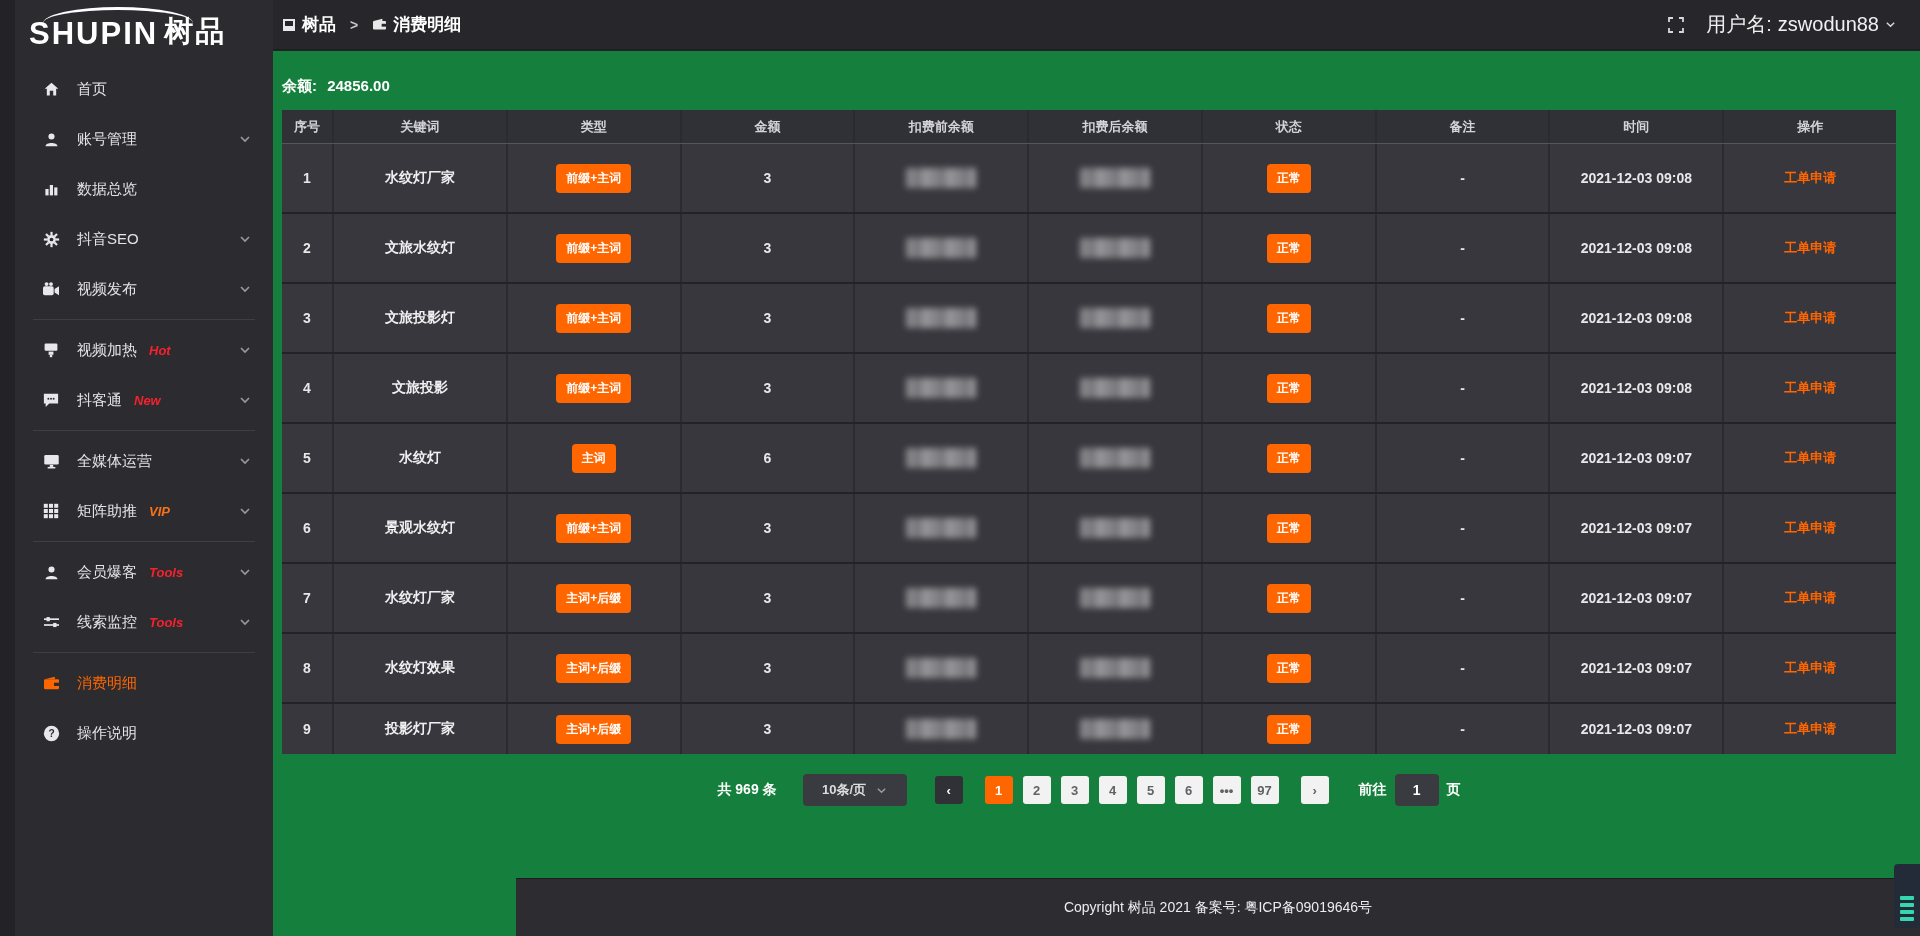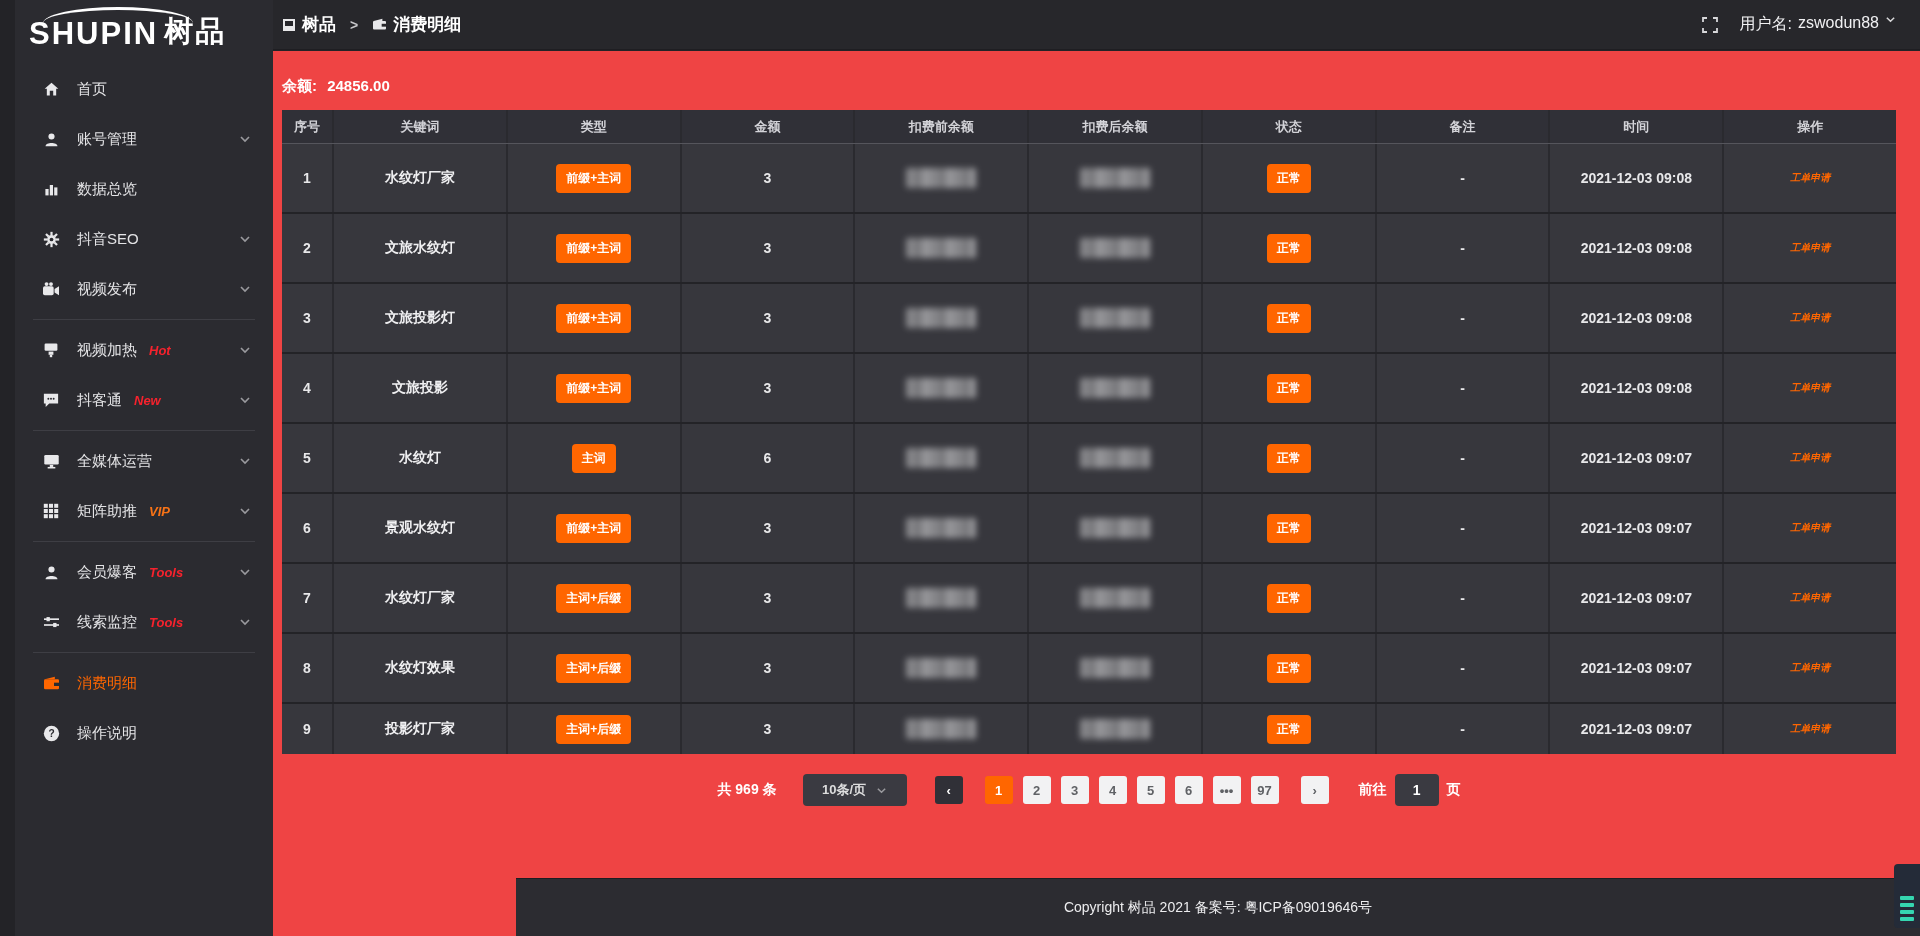--- a/index.html
+++ b/index.html
@@ -38,23 +38,23 @@
   
   .topbar {
     position:absolute; left:258px; right:0; top:0; height:50px;
     background:#27272b; display:flex; align-items:center; padding:0 24px;
     border-bottom:1px solid #1e1e22;
   }
   .crumb { display:flex; align-items:center; gap:8px; font-size:17px; font-weight:bold; color:#fff; }
   .crumb .sep { color:#c9c9cc; font-size:14px; font-weight:bold; margin:0 6px; }
   .crumb-link { display:flex; align-items:center; gap:6px; cursor:pointer; }
   .top-right { margin-left:auto; display:flex; align-items:center; gap:22px; }
-  .username { font-size:16px; color:#f0f0f2; display:flex; gap:6px; cursor:pointer; }
+  .username { font-size:20px; color:#f0f0f2; display:flex; align-items:center; gap:6px; cursor:pointer; }
   
-  .content { position:absolute; left:258px; right:0; top:51px; bottom:0; background:#ef4444; }
+  .content { position:absolute; left:258px; right:0; top:51px; bottom:0; background:#15803d; }
   .balance { padding:26px 24px 14px 24px; font-size:15px; font-weight:bold; color:#fff; }
   .balance b { margin-left:6px; }
   
   .tbl { margin:0 24px; }
   .trow { display:flex; }
   .trow > div {
     display:flex; align-items:center; justify-content:center; text-align:center;
     border-right:2px solid #2a2a2f;
   }
   .trow > div:last-child { border-right:none; }
@@ -71,21 +71,21 @@
     background:#ff6600; color:#fff; font-size:12px; font-weight:bold;
     padding:6px 10px; border-radius:4px; display:inline-block;
   }
   .blur-blob {
     width:70px; height:20px; border-radius:2px;
     background:
       repeating-linear-gradient(90deg,#9b9b9e 0 8px,#8a8a8d 8px 16px,#aeaeb1 16px 24px),
       #999;
     filter:blur(3px); opacity:.8;
   }
-  .action-link { color:#ff6600; font-size:10px; font-weight:bold; cursor:pointer;font-style:italic; }
+  .action-link { color:#ff6600; font-size:13px; font-weight:bold; cursor:pointer; }
   
   .pagination {
     margin-top:20px; display:flex; align-items:center; justify-content:center; gap:22px;
     font-size:14px; color:#fff;
   }
   .pg-total { font-weight:bold; margin-right:4px; }
   .pg-size {
     width:104px; height:32px; background:#3a3a41; border-radius:4px;
     display:flex; align-items:center; justify-content:center; gap:10px;
     font-size:13px; color:#ddd; cursor:pointer; margin-right:6px; font-weight:bold;

